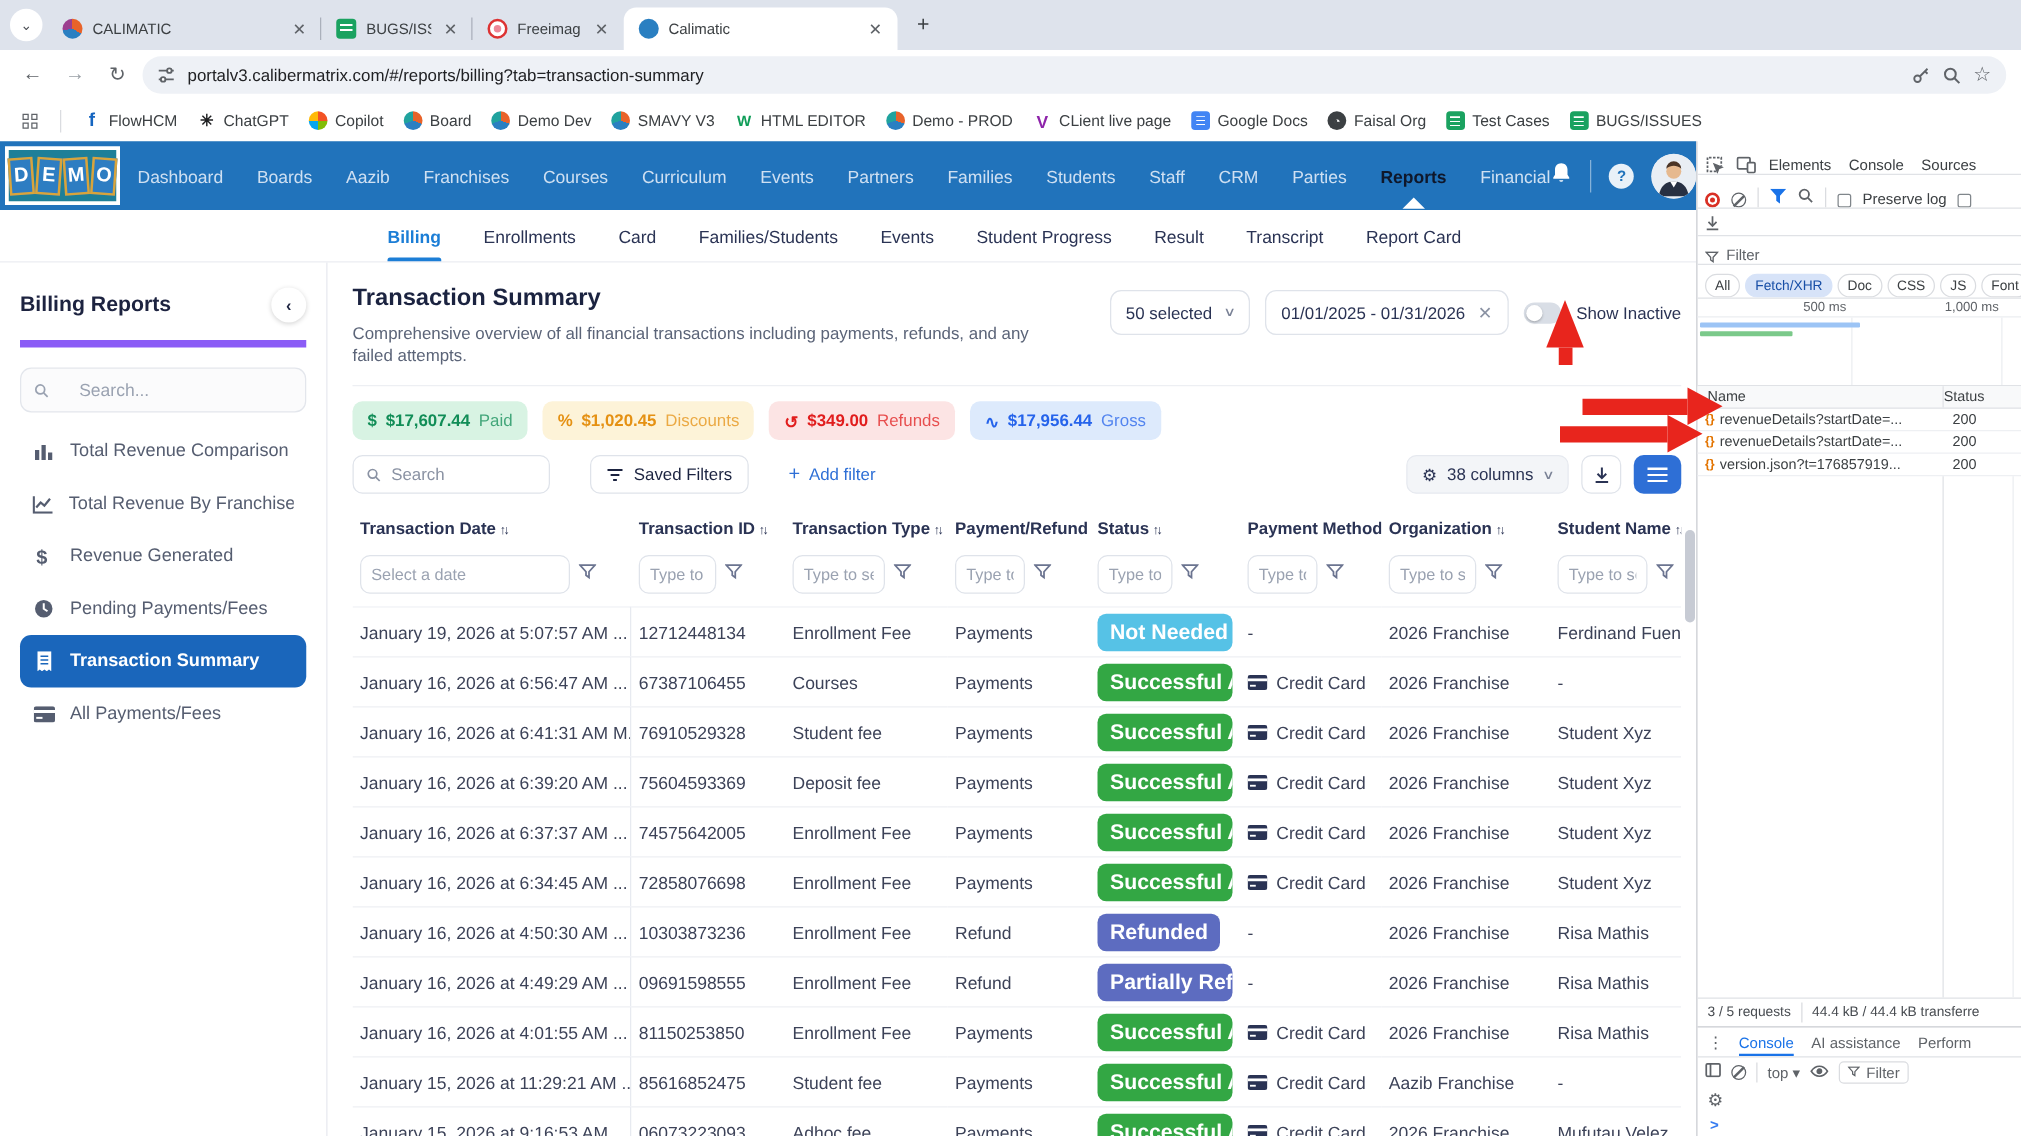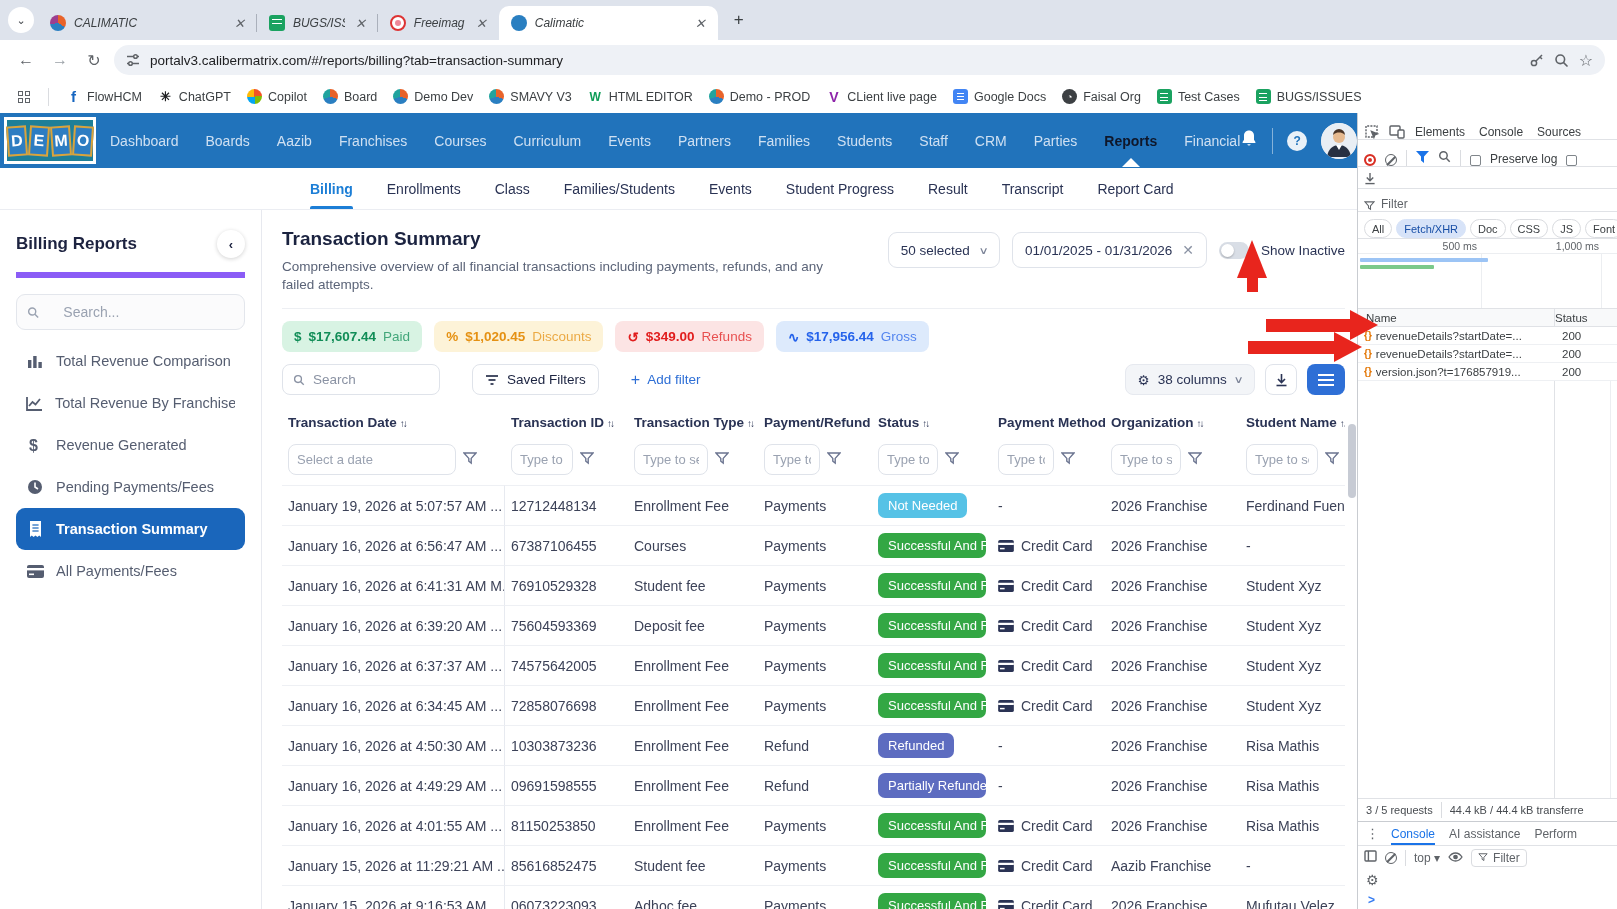--- a/index.html
+++ b/index.html
@@ -126,21 +126,21 @@
   
   .grid { display:grid; grid-template-columns:223px 123px 130px 114px 120px 113px 135px minmax(0,1fr); }
   .th { font-size:13.5px; font-weight:bold; color:#2a3354; padding:10px 4px 8px 6px; white-space:nowrap; overflow:hidden; }
   .th .sort { font-size:10px; color:#2a3354; letter-spacing:-2px; margin-left:3px; }
   .fcell { padding:6px 6px 10px 6px; display:flex; align-items:center; gap:7px; overflow:hidden; }
   .finput { height:31px; border:1px solid #dfe3ea; border-radius:8px; padding:0 8px; font-size:13px; color:#2a3354; outline:0; min-width:0; font-family:inherit; }
   .finput::placeholder { color:#9aa2b1; }
   .funnel { flex:0 0 14px; color:#6b7avoid; color:#6b7490; }
   .cell { font-size:14px; color:#3c4258; padding:0 6px; display:flex; align-items:center; white-space:nowrap; overflow:hidden; height:40px; border-top:1px solid #eef0f4; }
   .cell.datecol { border-right:1px solid #e7eaf0; }
-  .badge { color:#fff; font-size:13px; font-weight:normal; border-radius:7px; padding:5px 10px; white-space:nowrap; overflow:hidden; max-width:114px; }
+  .badge { color:#fff; font-size:17px; font-weight:bold; border-radius:7px; padding:5px 10px; white-space:nowrap; overflow:hidden; max-width:114px; }
   .badge.success { background:#33a744; }
   .badge.info { background:#56c2e6; }
   .badge.refund { background:#5d6cc0; }
   .ccicon { margin-right:7px; color:#2a3354; display:flex; }
   .tscroll { position:absolute; right:0; top:178px; bottom:8px; width:9px; }
   .tscroll .thumb { position:absolute; top:36px; width:8px; height:74px; border-radius:4px; background:#c7cbd4; }
 
   
   .devtools { width:260px; border-left:1px solid #c9ccd1; display:flex; flex-direction:column; font-size:12px; color:#3c4043; background:#fff; }
   .dt-row { display:flex; align-items:flex-end; gap:8px; padding:0 6px; flex:0 0 auto; overflow:hidden; white-space:nowrap; }
@@ -186,21 +186,21 @@
   .up-arrow .shaft { width:11px; height:14px; background:#e8251d; margin:0 auto; }
   .r-arrow { display:flex; align-items:center; }
   .r-arrow .shaft { height:13px; background:#e8251d; }
   .r-arrow .head { width:0; height:0; border-top:15px solid transparent; border-bottom:15px solid transparent; border-left:28px solid #e8251d; }
 </style>
 </head>
 <body>
 
 <div class="tabstrip">
   <div class="tab-search">⌄</div>
-  <div id="tabs" style="display:flex;font-style:italic;">
+  <div id="tabs" style="display:flex;">
       <div class="tab">
         <span class="fav fav-calimatic-swirl"></span>
         <span class="title">CALIMATIC</span>
         <span class="close">✕</span>
       </div>
       <div class="tab small">
         <span class="fav fav-sheets"></span>
         <span class="title">BUGS/ISS</span>
         <span class="close">✕</span>
       </div>
@@ -359,21 +359,21 @@
               <path d="M6 34c1-8 6-12 12-12s11 4 12 12z" fill="#273042"></path>
               <path d="M15 22h6l-3 5z" fill="#fff"></path>
             </svg>
         </span>
       </div>
     </div>
 
     <div class="subnav" id="subnav">
         <div class="subnav-item active">Billing</div>
         <div class="subnav-item">Enrollments</div>
-        <div class="subnav-item">Class</div>
+        <div class="subnav-item">Card</div>
         <div class="subnav-item">Families/Students</div>
         <div class="subnav-item">Events</div>
         <div class="subnav-item">Student Progress</div>
         <div class="subnav-item">Result</div>
         <div class="subnav-item">Transcript</div>
         <div class="subnav-item">Report Card</div>
       </div>
 
     <div class="appbody">
 

